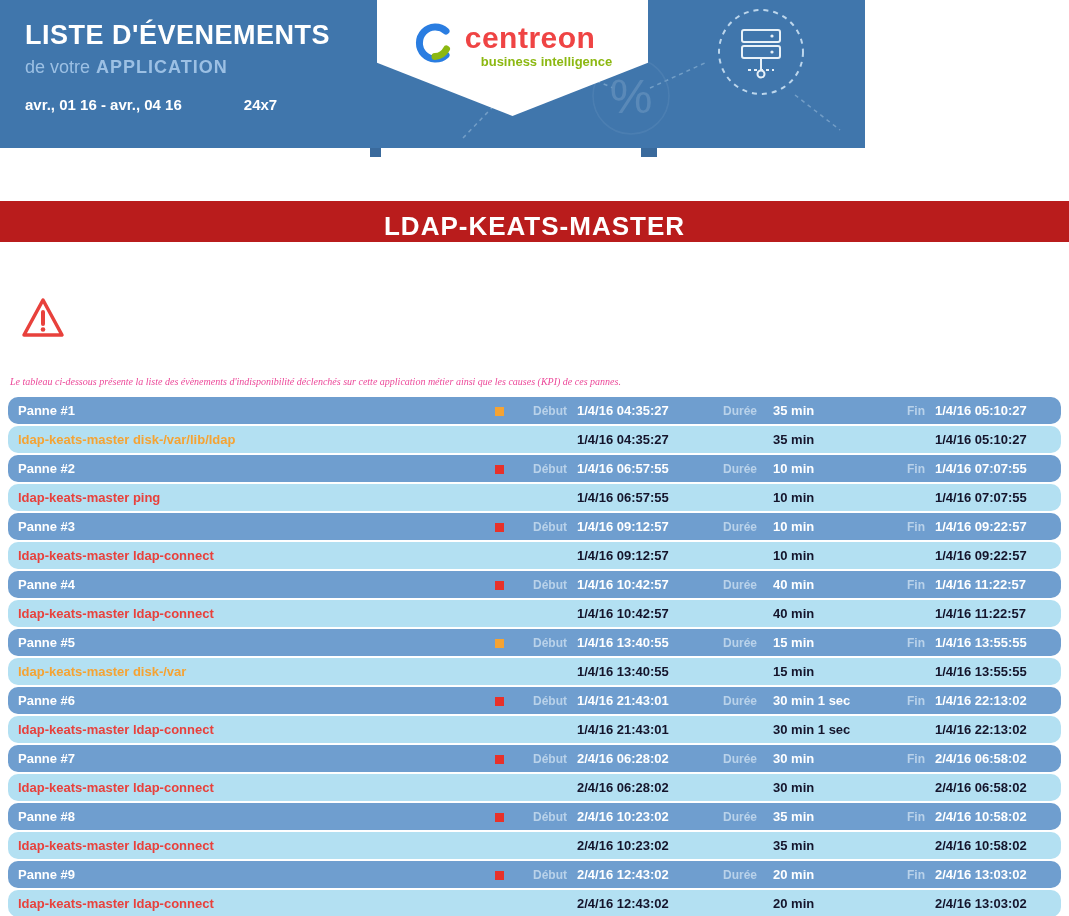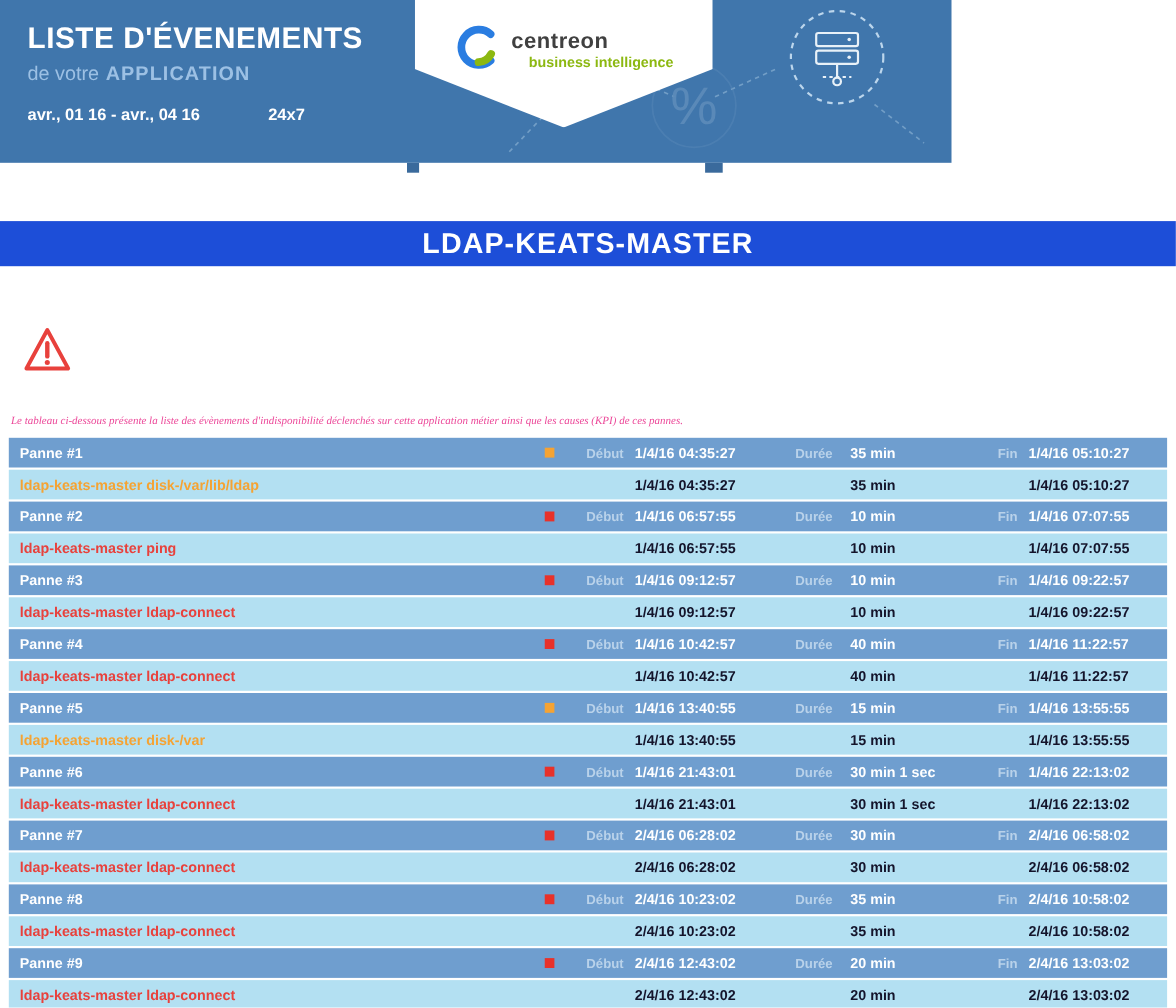--- a/index.html
+++ b/index.html
@@ -13,47 +13,47 @@
   .banner-sub { margin-top:6px; font-size:18px; color:#9cc0e4; }
   .banner-sub .app { font-weight:700; letter-spacing:1px; margin-left:6px; }
   .banner-period-row { margin-top:18px; display:flex; gap:62px; align-items:baseline; }
   .banner-period { font-size:15px; font-weight:700; color:#fff; }
   .banner-sched { font-size:15px; font-weight:700; color:#fff; }
 
   .chevron { position:absolute; left:377px; top:0; width:271px; height:116px; background:#ffffff;
     clip-path:polygon(0 0, 100% 0, 100% 54%, 50% 100%, 0 54%); }
   .logo-row { display:flex; align-items:center; justify-content:center; gap:10px; margin-top:22px; }
   .logo-text-block { line-height:1; }
-  .logo-name { font-size:20px; font-weight:700; color:#404040; letter-spacing:.5px; }
+  .logo-name { font-size:30px; font-weight:700; color:#ef4444; letter-spacing:.5px; }
   .logo-sub { font-size:13px; font-weight:700; color:#8cb811; margin-top:2px;margin-left:16px; }
 
   .banner-deco { position:absolute; right:0; top:0; width:420px; height:148px; pointer-events:none; }
 
   .notches { position:relative; width:1069px; height:10px; }
   .notch { position:absolute; top:0; width:11px; height:9px; background:#3a6a9c; }
   .notch.left { left:370px; }
   .notch.right { left:641px; width:16px; }
 
   
-  .title-bar { margin-top:43px; width:1069px; height:41px; background:#1d4ed8;
-    display:flex; align-items:center; justify-content:center; }
+  .title-bar { margin-top:43px; width:1069px; height:41px; background:#b91c1c;
+    display:flex; align-items:flex-end; justify-content:center; }
   .title-bar h2 { color:#fff; font-size:26px; font-weight:800; letter-spacing:1px; }
 
   
   .warning-section { margin:54px 0 0 20px; display:flex; align-items:center; gap:18px; }
   .warn-text .l1 { color:#e8413c; font-weight:700; font-size:12px; letter-spacing:.4px; }
   .warn-text .l2 { color:#23233b; font-weight:700; font-size:12px; letter-spacing:.4px; margin-top:3px; }
 
   .description { margin:32px 0 10px 10px; font-family:"Liberation Serif", serif; font-style:italic;
     font-size:10px; color:#ec4899; }
 
   
   .events-table { margin:0 8px; }
   .row { display:grid; grid-template-columns:1fr 16px 56px 128px 62px 128px 40px 136px;
-    align-items:center; height:27px; margin-bottom:2px; padding:0 0 0 10px; }
+    align-items:center; height:27px; margin-bottom:2px; padding:0 0 0 10px;border-radius:10px; }
   .event-row { background:#6f9ecf; }
   .kpi-row { background:#b3e0f2; }
   .cell { white-space:nowrap; overflow:hidden; }
   .event-row .name { color:#ffffff; font-weight:700; font-size:13px; }
   .square { display:inline-block; width:9px; height:9px; }
   .lbl { text-align:right; color:#b9d2ea; font-weight:700; font-size:12px; }
   .time { font-size:13px; font-weight:700; }
   .event-row .time { color:#ffffff; padding-left:10px; }
   .event-row .time.dur { padding-left:16px; }
   .kpi-row .time { color:#14142b; padding-left:10px; }

